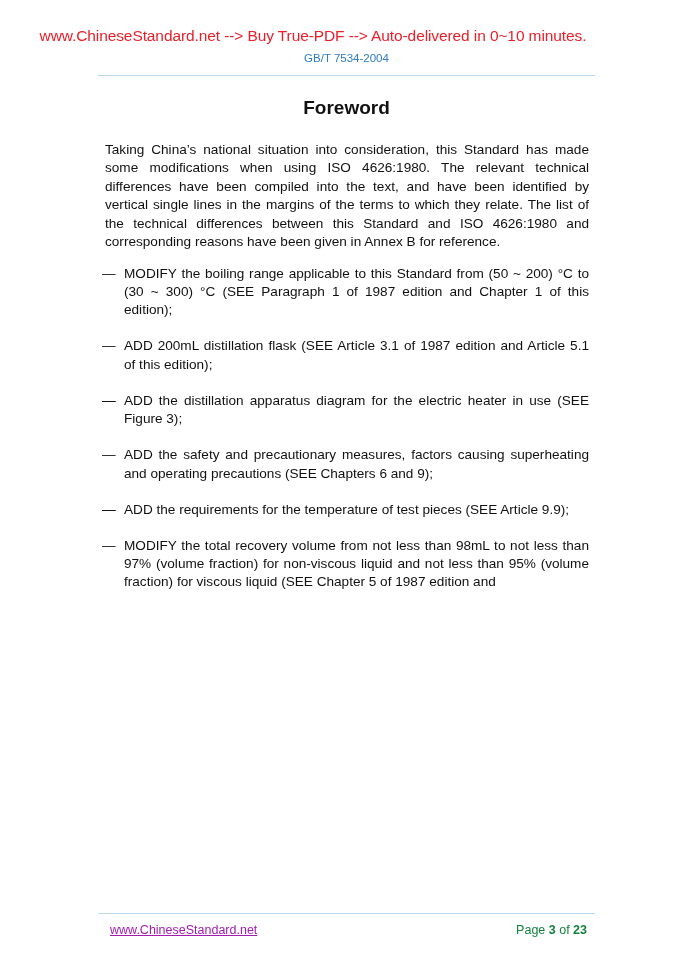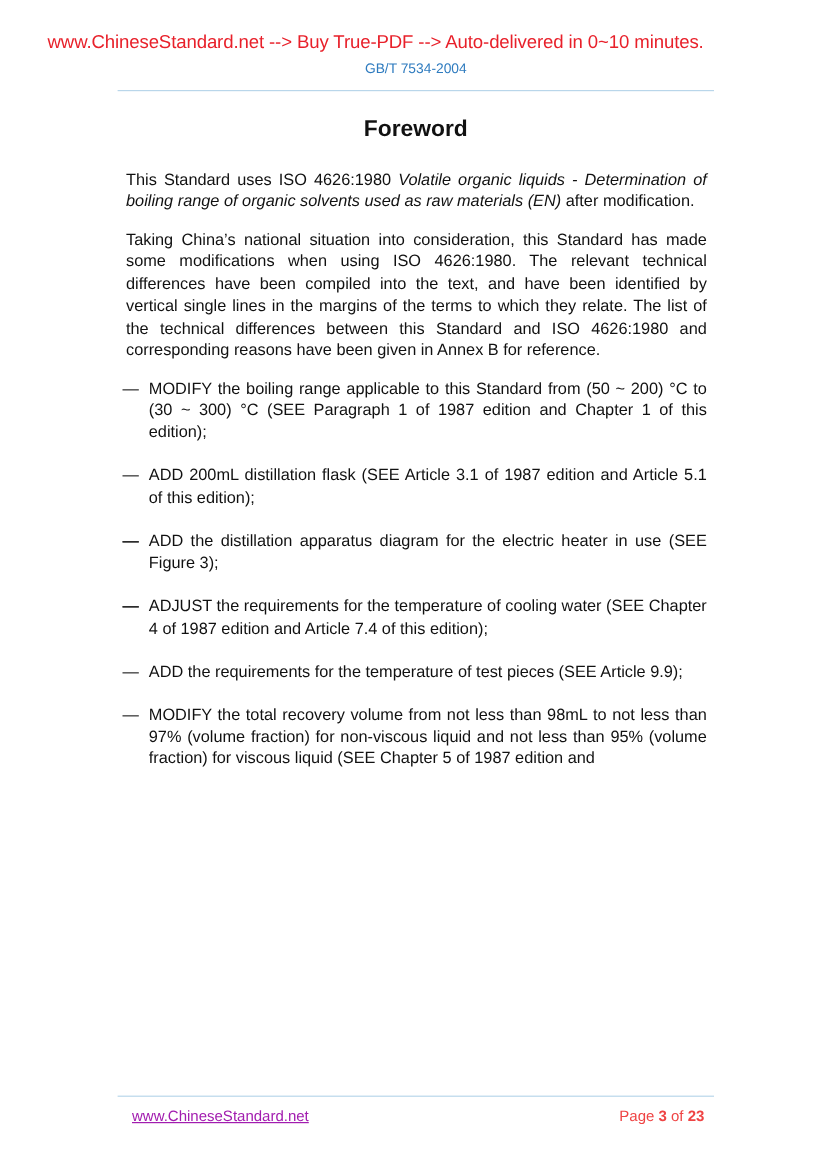--- a/index.html
+++ b/index.html
@@ -16,43 +16,42 @@
              font-size: 19px; font-weight: bold; color: #111; }
     .body { position: absolute; top: 141px; left: 105px; width: 484px;
             font-size: 13.6px; line-height: 18.4px; text-align: justify; }
     .body p { margin: 0 0 13.2px 0; }
     .body em { font-style: italic; }
     .list { margin: 10px 0 0 0; padding: 0; list-style: none; }
     .list li { position: relative; padding-left: 19px; margin: 0 0 17.6px 0; text-align: justify; }
     .list li .dash { position: absolute; left: -3px; top: 0; }
     .footer-link { position: absolute; top: 923px; left: 110px; font-size: 12.5px;
                    color: #a21caf; text-decoration: underline; }
-    .footer-page { position: absolute; top: 923px; right: 106px; font-size: 12.5px; color: #ef4444; }
+    .footer-page { position: absolute; top: 923px; right: 106px; font-size: 12.5px; color: #15803d; }
     .footer-page b { font-weight: bold; }
   </style>
 </head>
 <body>
 
 <div class="banner">www.ChineseStandard.net --&gt; Buy True-PDF --&gt; Auto-delivered in 0~10 minutes.</div>
 <div class="docid">GB/T 7534-2004</div>
 <div class="hrule top"></div>
 
 <div class="title">Foreword</div>
 
 <div class="body">
-  <p><span>This Standard uses ISO 4626:1980 </span><em>Volatile organic liquids - Determination of boiling range of organic solvents used as raw materials (EN)</em><span> after modification.</span></p>
   <p>Taking China’s national situation into consideration, this Standard has made some modifications when using ISO 4626:1980. The relevant technical differences have been compiled into the text, and have been identified by vertical single lines in the margins of the terms to which they relate. The list of the technical differences between this Standard and ISO 4626:1980 and corresponding reasons have been given in Annex B for reference.</p>
 
   <ul class="list">
     <li><span class="dash">—</span><span>MODIFY the boiling range applicable to this Standard from (50 ~ 200) °C to (30 ~ 300) °C (SEE Paragraph 1 of 1987 edition and Chapter 1 of this edition);</span></li>
     <li><span class="dash">—</span><span>ADD 200mL distillation flask (SEE Article 3.1 of 1987 edition and Article 5.1 of this edition);</span></li>
     <li><span class="dash">—</span></li>
     <li><span class="dash">—</span><span>ADD the distillation apparatus diagram for the electric heater in use (SEE Figure 3);</span></li>
+    <li><span class="dash">—</span><span>ADD the safety and precautionary measures, factors causing superheating and operating precautions (SEE Chapters 6 and 9);</span></li>
     <li><span class="dash">—</span></li>
-    <li><span class="dash">—</span><span>ADJUST the requirements for the temperature of cooling water (SEE Chapter 4 of 1987 edition and Article 7.4 of this edition);</span></li>
     <li><span class="dash">—</span><span>ADD the requirements for the temperature of test pieces (SEE Article 9.9);</span></li>
     <li><span class="dash">—</span><span>MODIFY the total recovery volume from not less than 98mL to not less than 97% (volume fraction) for non-viscous liquid and not less than 95% (volume fraction) for viscous liquid (SEE Chapter 5 of 1987 edition and</span></li>
   </ul>
 </div>
 
 <div class="hrule bottom"></div>
 <a class="footer-link">www.ChineseStandard.net</a>
 <div class="footer-page"><span>Page </span><b>3</b><span> of </span><b>23</b></div>
 
 </body></html>

